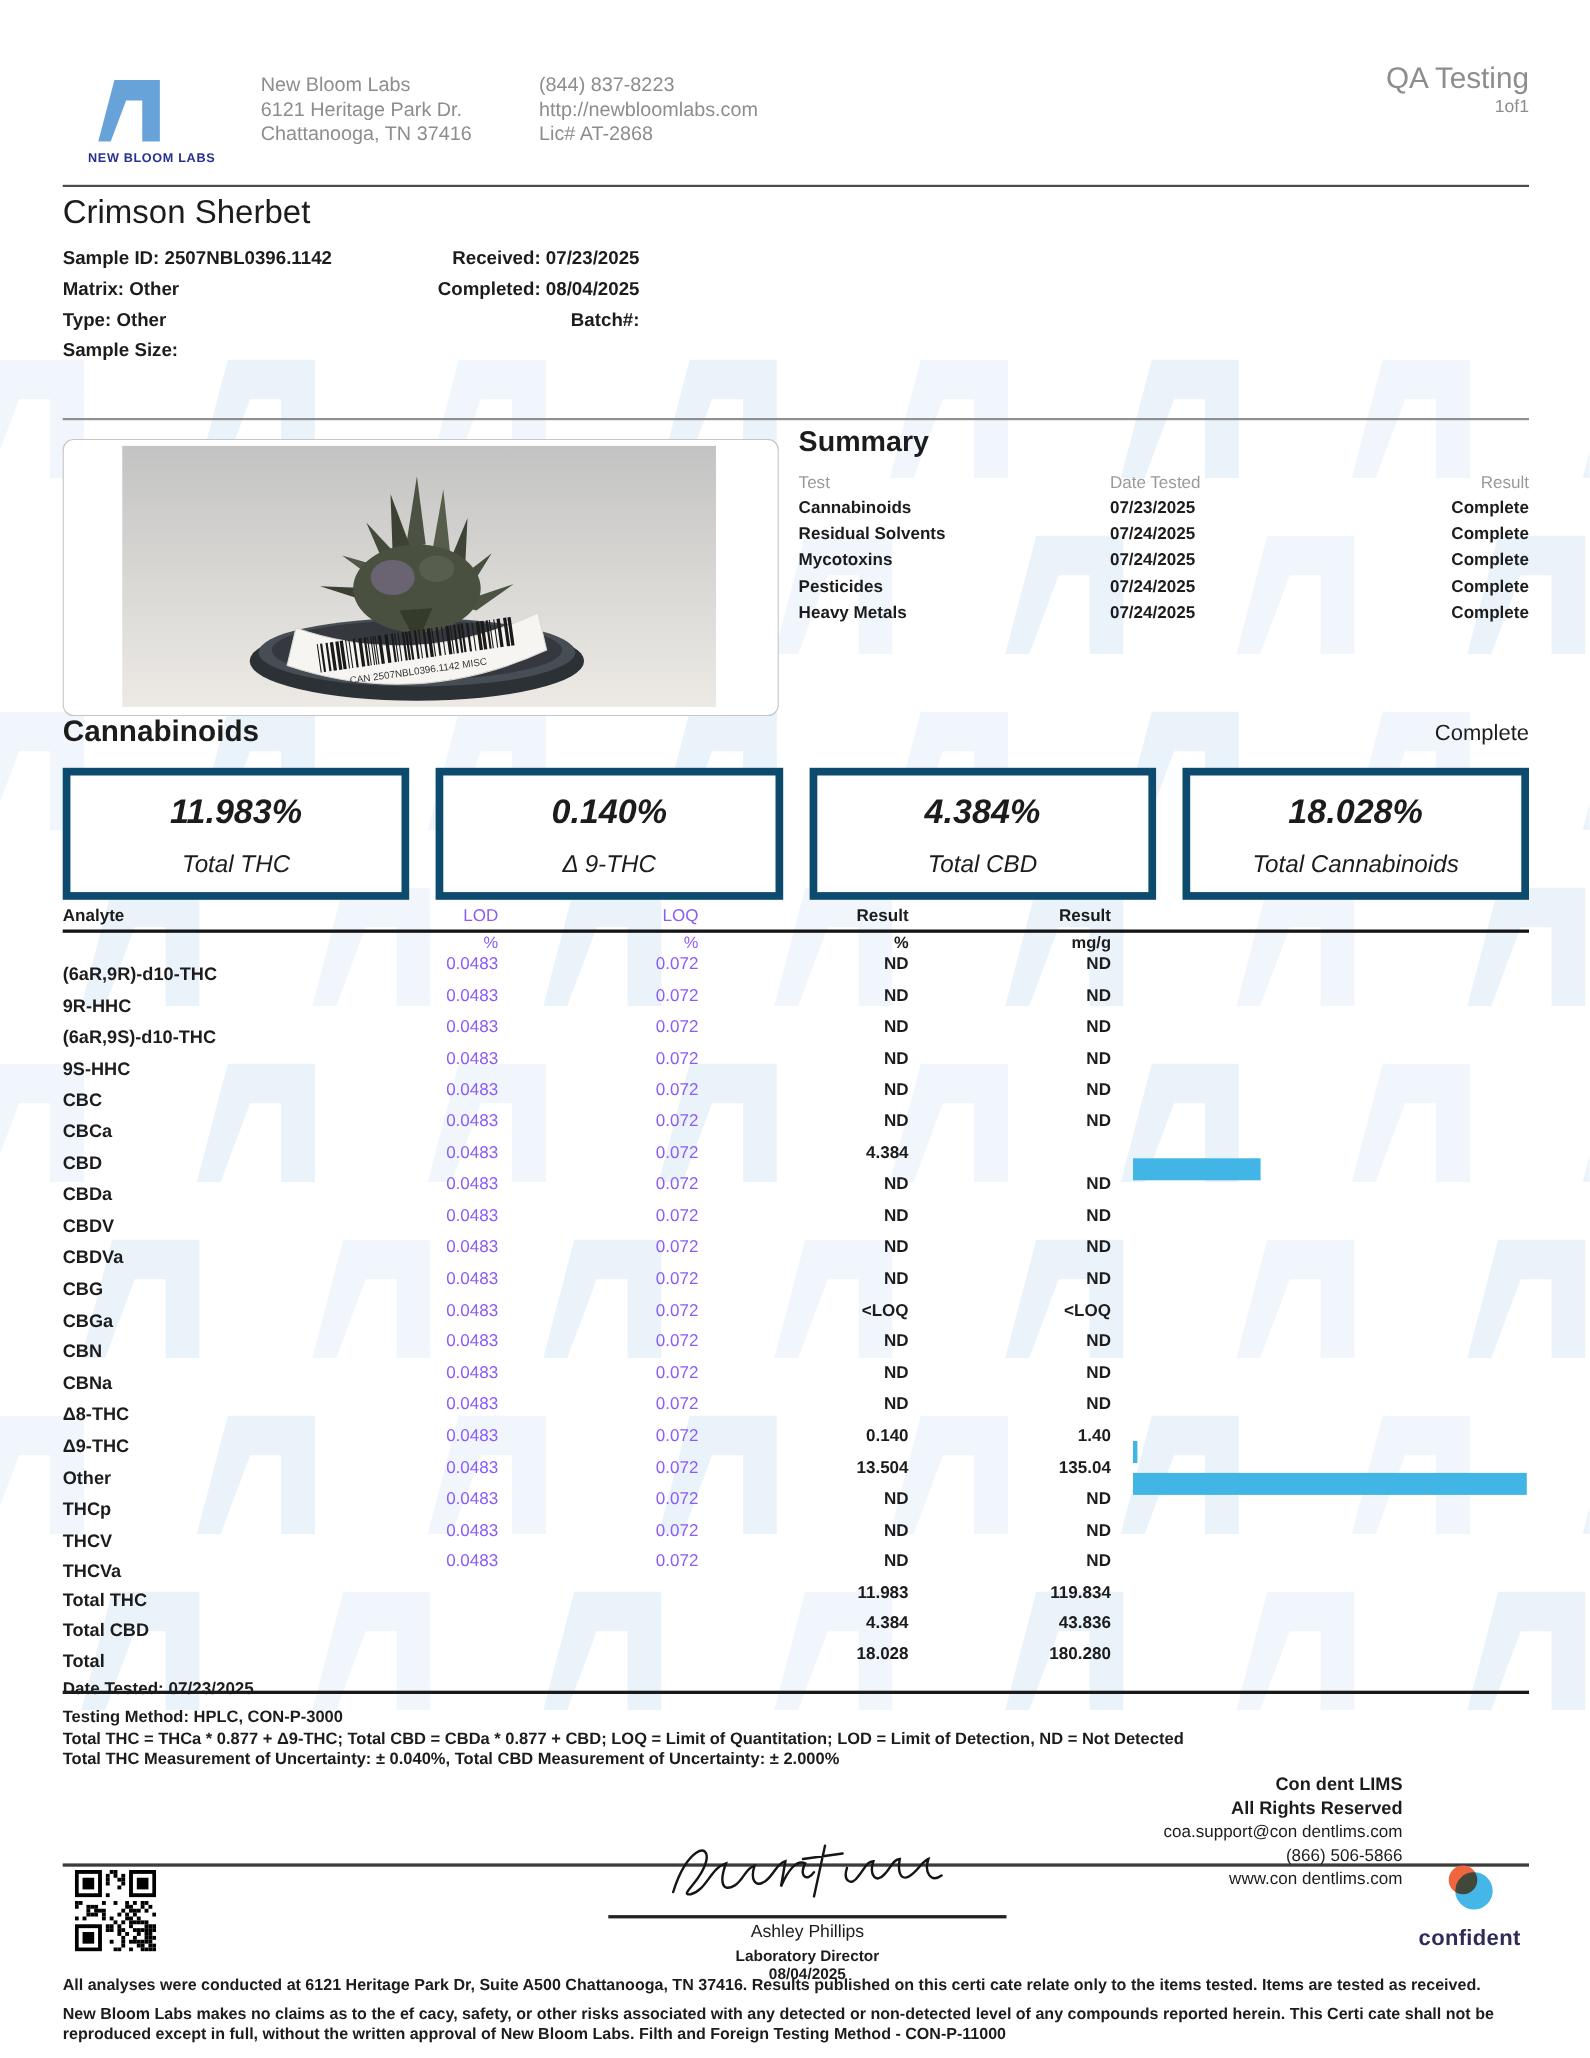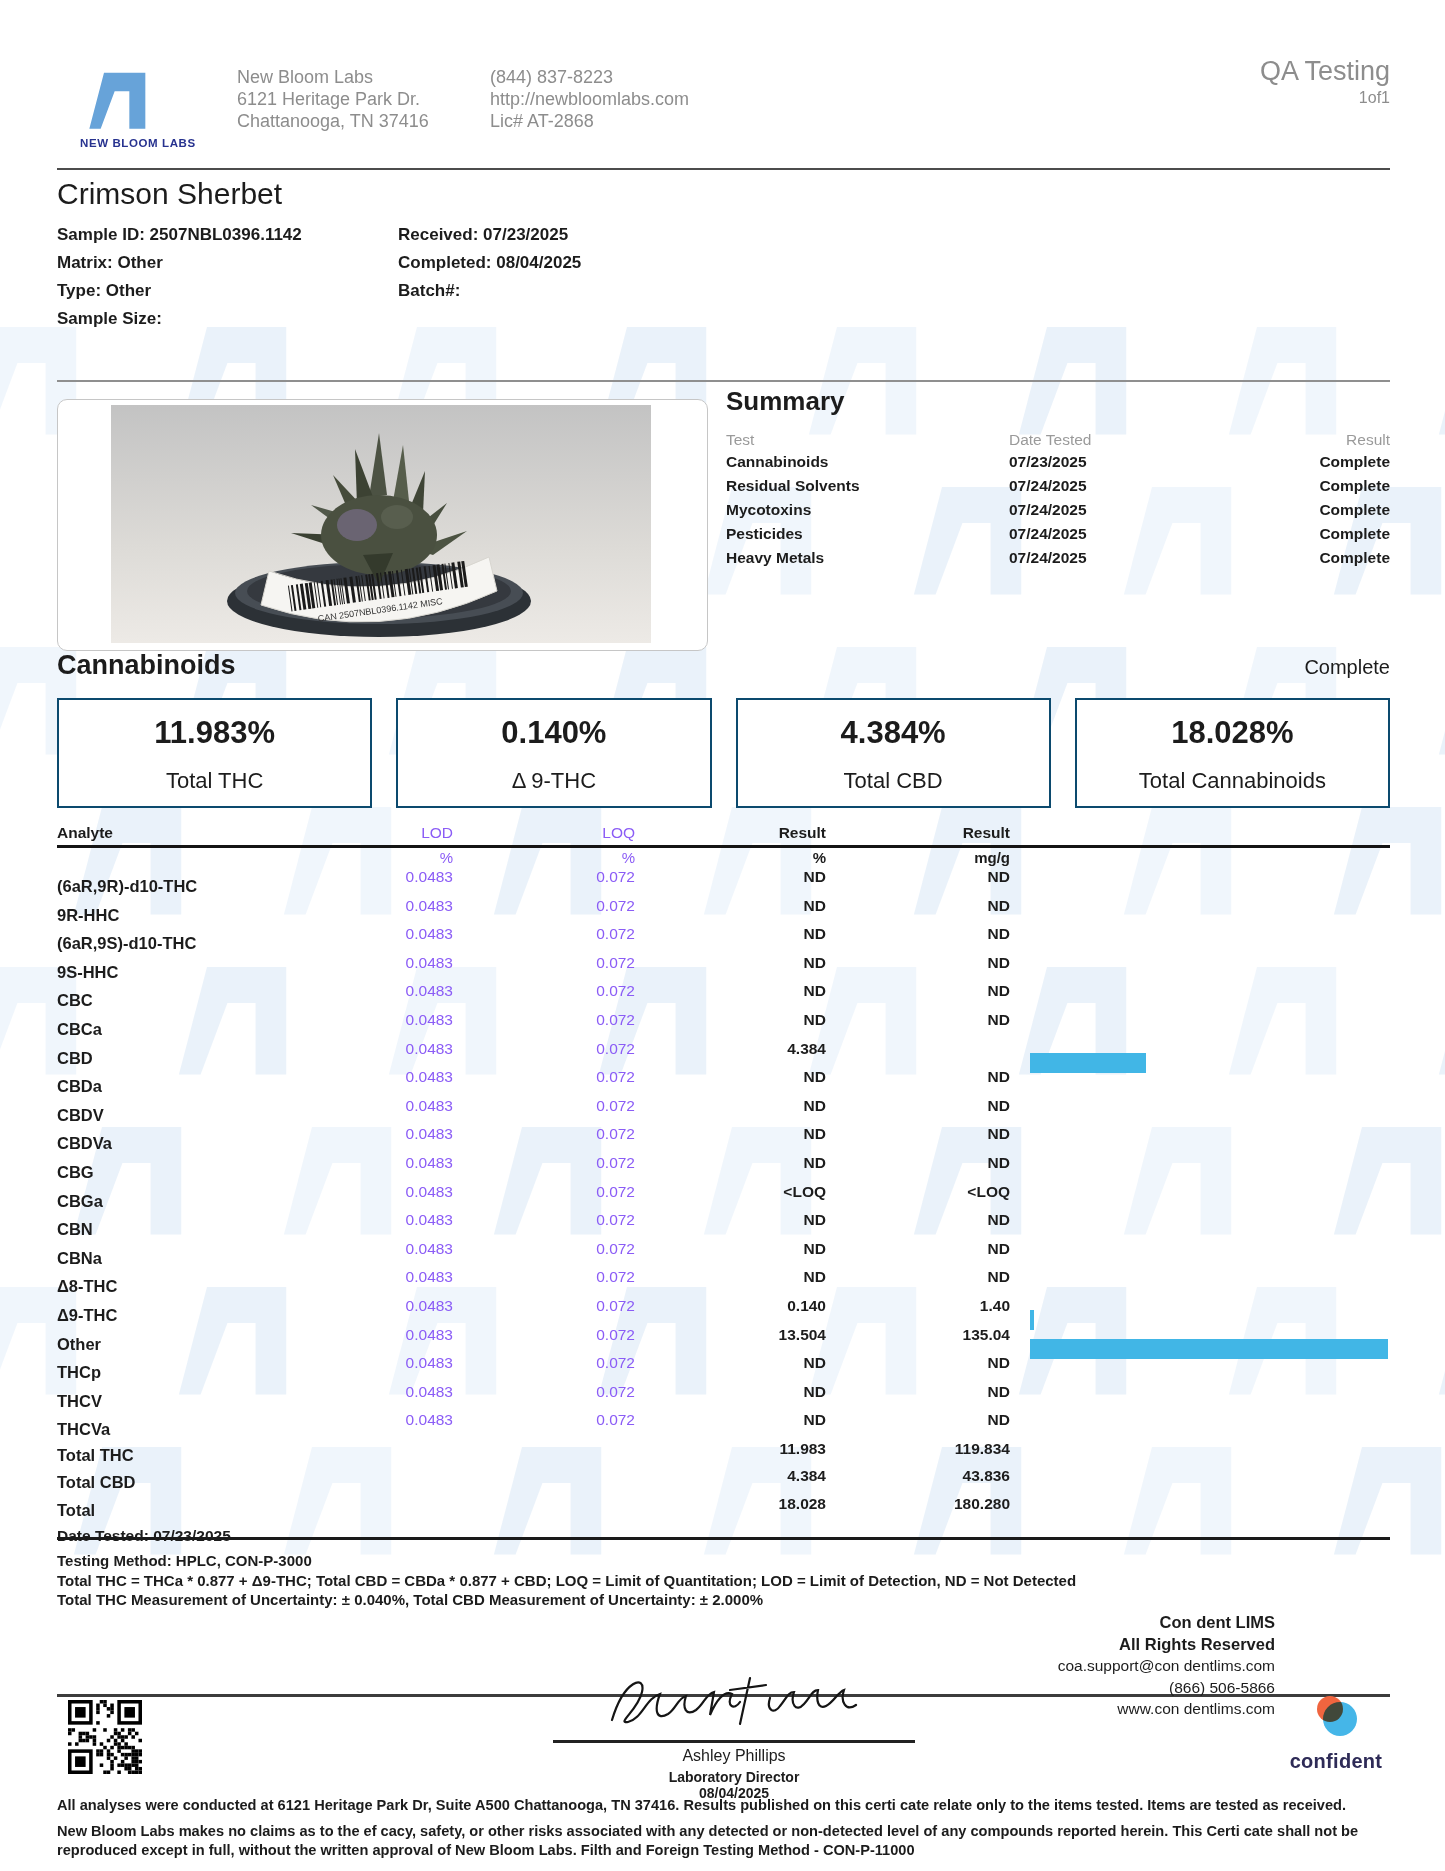--- a/index.html
+++ b/index.html
@@ -14,41 +14,41 @@
   .logo-text{font-size:11.5px;font-weight:bold;color:#27328f;letter-spacing:.6px;margin-top:3px;white-space:nowrap;}
   .lab-info{left:237px;top:66px;font-size:18px;color:#8d8d8d;line-height:22px;}
   .contact-info{left:490px;top:66px;font-size:18px;color:#8d8d8d;line-height:22px;}
   .qa-block{right:55px;top:56px;text-align:right;color:#8d8d8d;}
   .qa-title{font-size:27px;}
   .qa-page{font-size:16px;margin-top:2px;}
   .rule1{left:57px;right:55px;top:168px;height:2px;background:#4c4c4c;}
 
   .sample-name{left:57px;top:177px;font-size:30px;font-weight:normal;}
   .sample-left{left:57px;top:221px;font-size:17px;font-weight:bold;line-height:28px;}
-  .sample-right{left:398px;top:221px;font-size:17px;font-weight:bold;line-height:28px;}
+  .sample-right{left:398px;top:221px;font-size:17px;font-weight:bold;line-height:28px;text-align:right;}
   .rule2{left:57px;right:55px;top:380px;height:2px;background:#8f8f8f;}
 
   
   .photo-card{left:57px;top:399px;width:649px;height:250px;border:1px solid #c6c6c6;border-radius:10px;background:#fff;}
   .photo{position:absolute;left:53px;top:5px;width:540px;height:238px;overflow:hidden;}
 
   
   .summary{left:726px;top:386px;width:664px;}
   .summary-title{font-size:26px;font-weight:bold;}
   .sum-head{position:relative;margin-top:14px;height:22px;color:#9a9a9a;font-size:15.5px;}
   .sum-row{position:relative;height:24px;font-size:15.5px;font-weight:bold;}
   .s-test{position:absolute;left:0;top:0;}
   .s-date{position:absolute;left:283px;top:0;}
   .s-res{position:absolute;left:0;top:0;width:100%;text-align:right;}
 
   
   .cann-title{left:57px;top:650px;font-size:27px;font-weight:bold;}
   .cann-status{right:55px;top:656px;font-size:20px;}
   .stats{left:57px;top:698px;width:1333px;display:grid;grid-template-columns:repeat(4,1fr);grid-gap:24px;}
-  .stat{height:106px;border:2px solid #0c4a6e;background:#fff;text-align:center;position:relative;}
+  .stat{height:106px;border:7px solid #0c4a6e;background:#fff;text-align:center;position:relative;font-style:italic;}
   .stat-value{margin-top:15px;font-size:31px;font-weight:bold;}
   .stat-label{position:absolute;bottom:12px;width:100%;font-size:22px;}
 
   
   .atable{left:57px;top:824px;width:1333px;}
   .thead{position:relative;height:20px;font-size:15.5px;}
   .h-analyte{position:absolute;left:0;font-weight:bold;}
   .col{position:absolute;left:0;top:0;text-align:right;}
   .w-lod{width:396px;} .w-loq{width:578px;} .w-pct{width:769px;} .w-mgg{width:953px;}
   .gray{color:#8b5cf6;font-weight:normal;}

